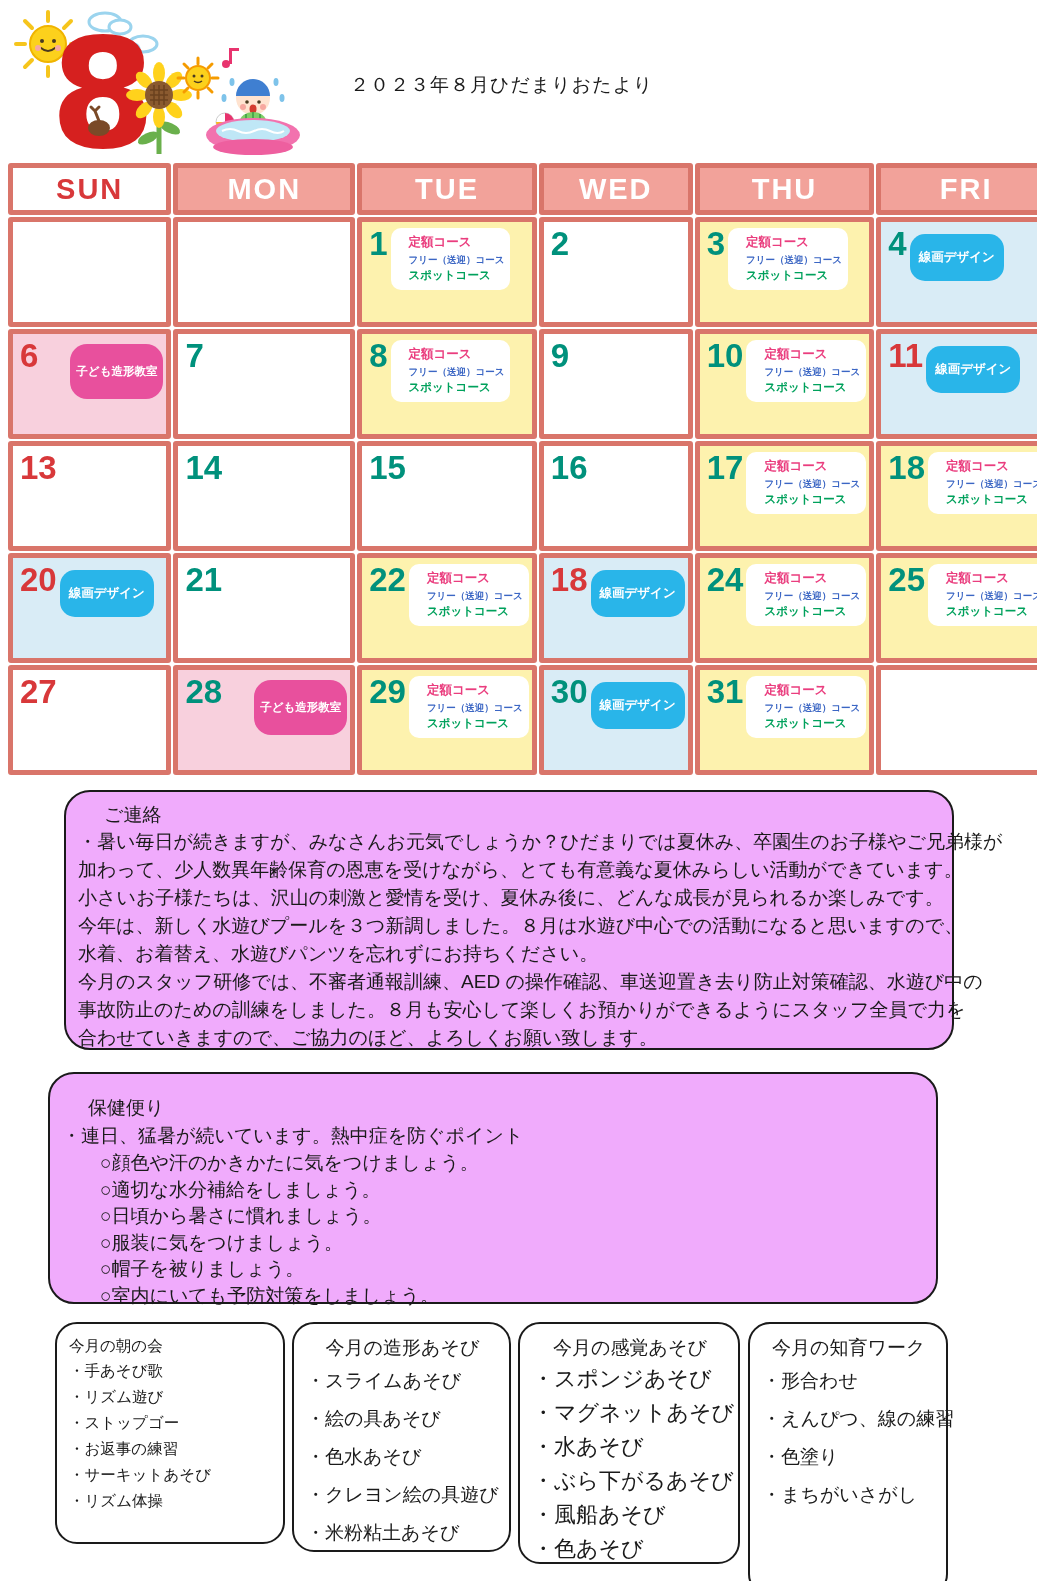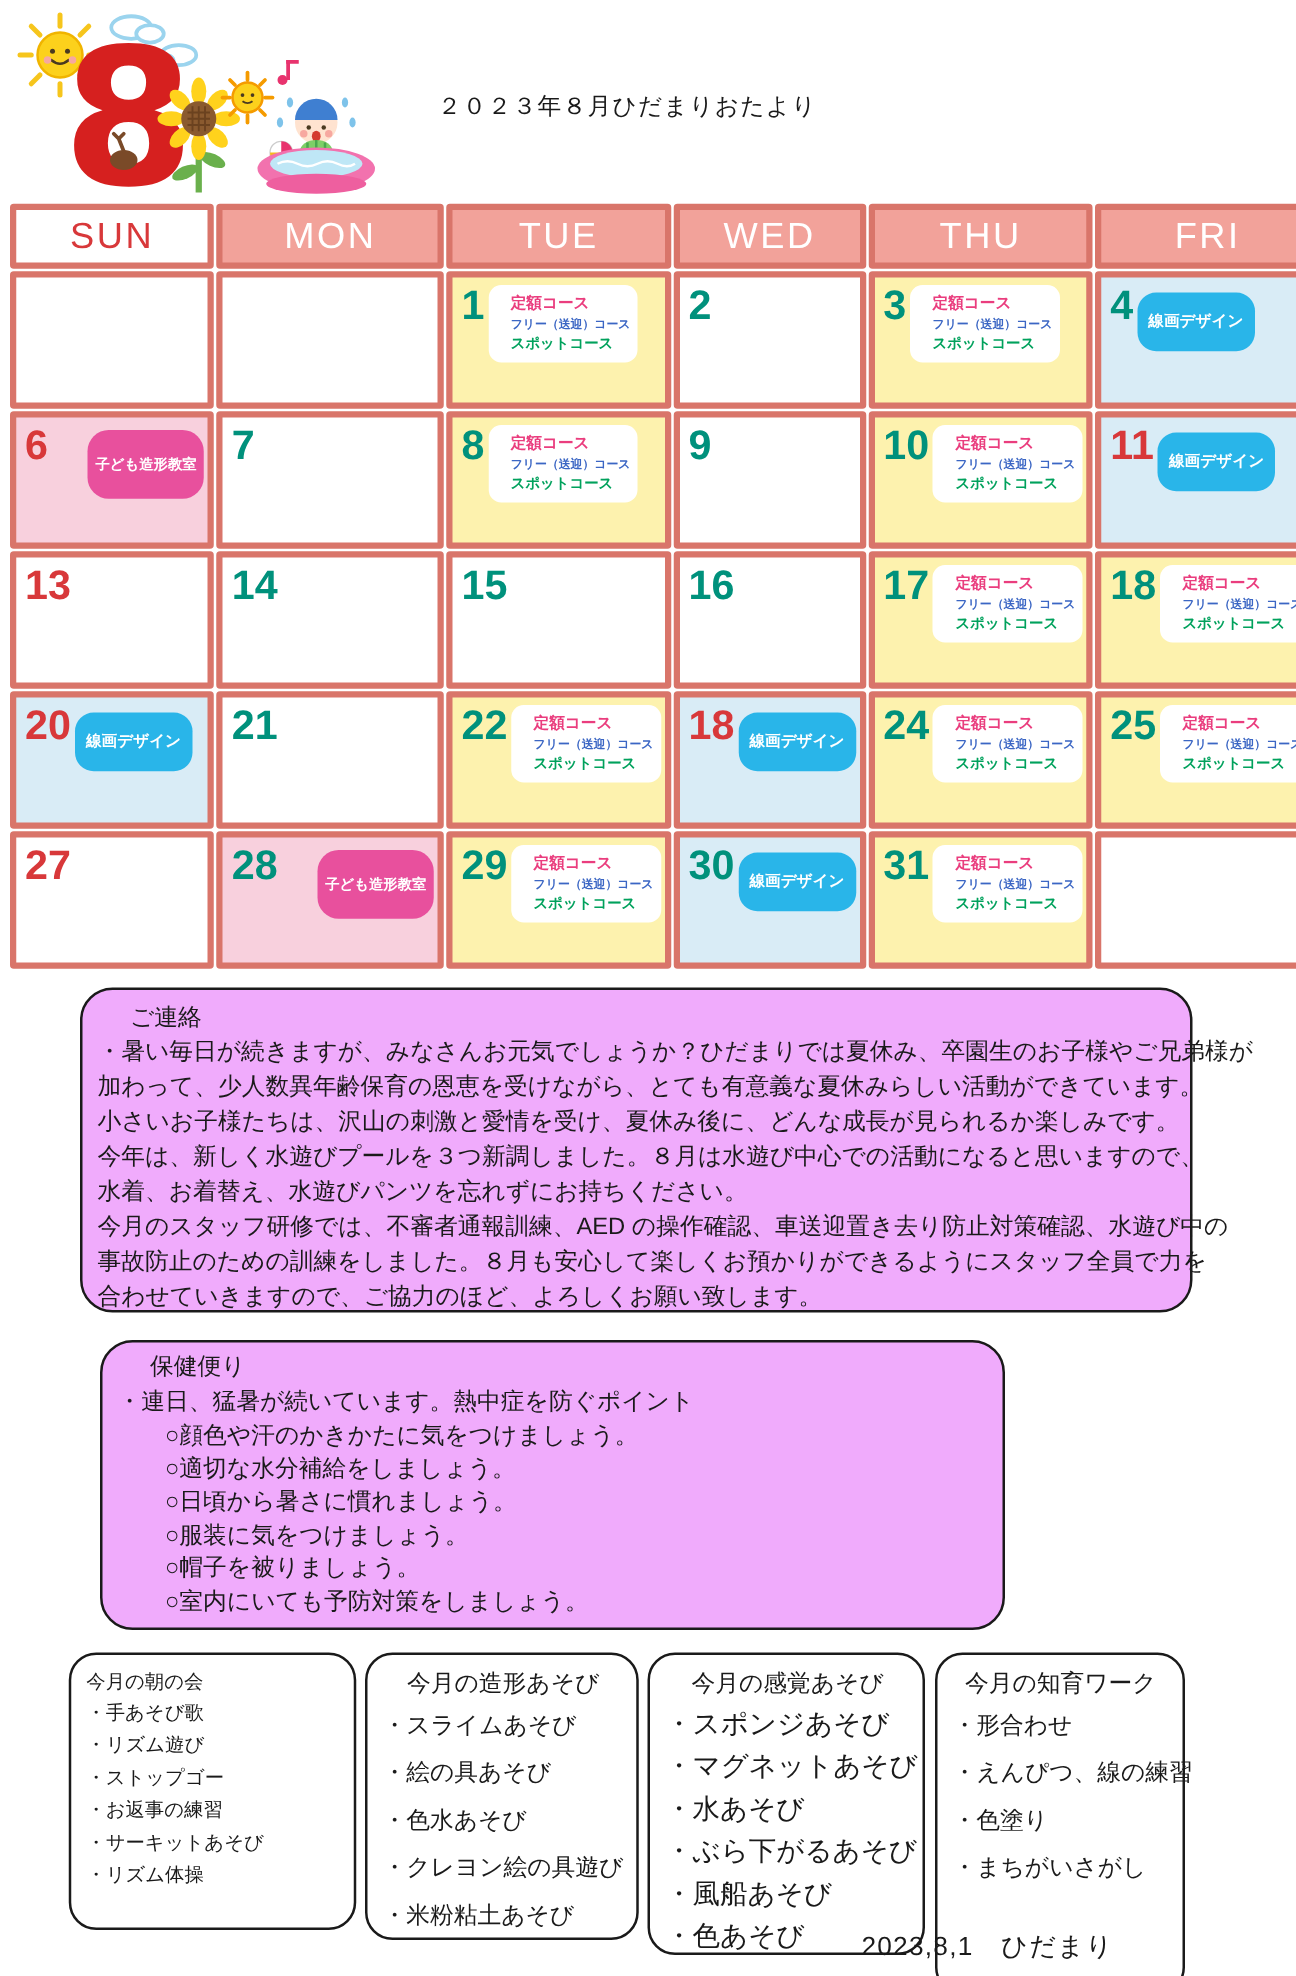--- a/index.html
+++ b/index.html
@@ -9,21 +9,21 @@
 
   
   .illus { position:absolute; left:10px; top:6px; width:292px; height:150px; }
   .page-title { position:absolute; left:350px; top:72px; font-size:19px; color:#1a1a1a; letter-spacing:1px; font-weight:500; }
 
   
   .calendar { position:absolute; left:8px; top:163px; width:1022px;
               display:grid; grid-template-columns:repeat(7,1fr); gap:2px; }
   .hd { height:52px; border:5px solid #d9756a; border-radius:3px;
         display:flex; align-items:center; justify-content:center;
-        font-weight:normal; font-size:29px; letter-spacing:2px; }
+        font-weight:bold; font-size:29px; letter-spacing:2px; }
   .hd-weekday { background:#f2a29a; color:#ffffff; }
   .hd-weekend { background:#ffffff; color:#d8383a; }
   .cal-cell { height:110px; border:5px solid #d9756a; border-radius:3px; background:#ffffff;
               display:flex; align-items:flex-start; padding:5px 3px 0 7px; gap:3px; }
   .bg-yellow { background:#fdf2ae; }
   .bg-blue   { background:#d9ecf6; }
   .bg-pink   { background:#f8d0dd; }
   .bg-white  { background:#ffffff; }
   .day-num { font-size:33px; font-weight:bold; line-height:1.05; }
   .c-red  { color:#d8383a; }
@@ -34,21 +34,21 @@
   .cb2 { color:#3b66c4; font-size:9.5px;  font-weight:bold; white-space:nowrap; line-height:1.6; }
   .cb3 { color:#00a15c; font-size:11.5px; font-weight:bold; white-space:nowrap; line-height:1.5; }
   .senga-badge  { background:#29b5e9; color:#fff; font-weight:bold; font-size:12.5px;
                   border-radius:15px; padding:15px 9px; margin-top:7px; white-space:nowrap; }
   .kodomo-badge { background:#e8509d; color:#fff; font-weight:bold; font-size:11.5px;
                   border-radius:17px; padding:20px 6px; margin-top:5px; white-space:nowrap;margin-left:29px; }
 
   
   .note { position:absolute; background:#f0abfc; border:2.5px solid #1a1a1a; border-radius:26px; }
   .note1 { left:64px; top:790px; width:890px; height:260px; padding:9px 12px 0 12px; }
-  .note2 { left:80px; top:1072px; width:724px; height:232px; padding:6px 12px 0 12px; }
+  .note2 { left:48px; top:1072px; width:890px; height:232px; padding:20px 12px 0 12px; }
   .note-title { font-size:19px; color:#1a1a1a; margin-left:26px; line-height:27px; }
   .note-line  { font-size:19px; color:#1a1a1a; line-height:28px; white-space:nowrap; }
   .note-lead  { font-size:19px; color:#1a1a1a; line-height:29px; }
   .note-point { font-size:19px; color:#1a1a1a; line-height:26.5px; margin-left:38px; }
 
   
   .abox { position:absolute; background:#ffffff; border:2.5px solid #1a1a1a; border-radius:22px; padding:10px 10px 0 12px; }
   .abox1 { left:55px;  top:1322px; width:230px; height:222px; }
   .abox2 { left:292px; top:1322px; width:219px; height:230px; }
   .abox3 { left:518px; top:1322px; width:222px; height:242px; }
@@ -407,14 +407,13 @@
   <div class="abox abox4">
     <div class="abox-title">今月の知育ワーク</div>
     <div class="abox-items">
         <div>・形合わせ</div>
         <div>・えんぴつ、線の練習</div>
         <div>・色塗り</div>
         <div>・まちがいさがし</div>
       </div>
   </div>
 
-  <div class="footer">2023,8,1　ひだまり</div>
 </div>
 
 </body></html>

